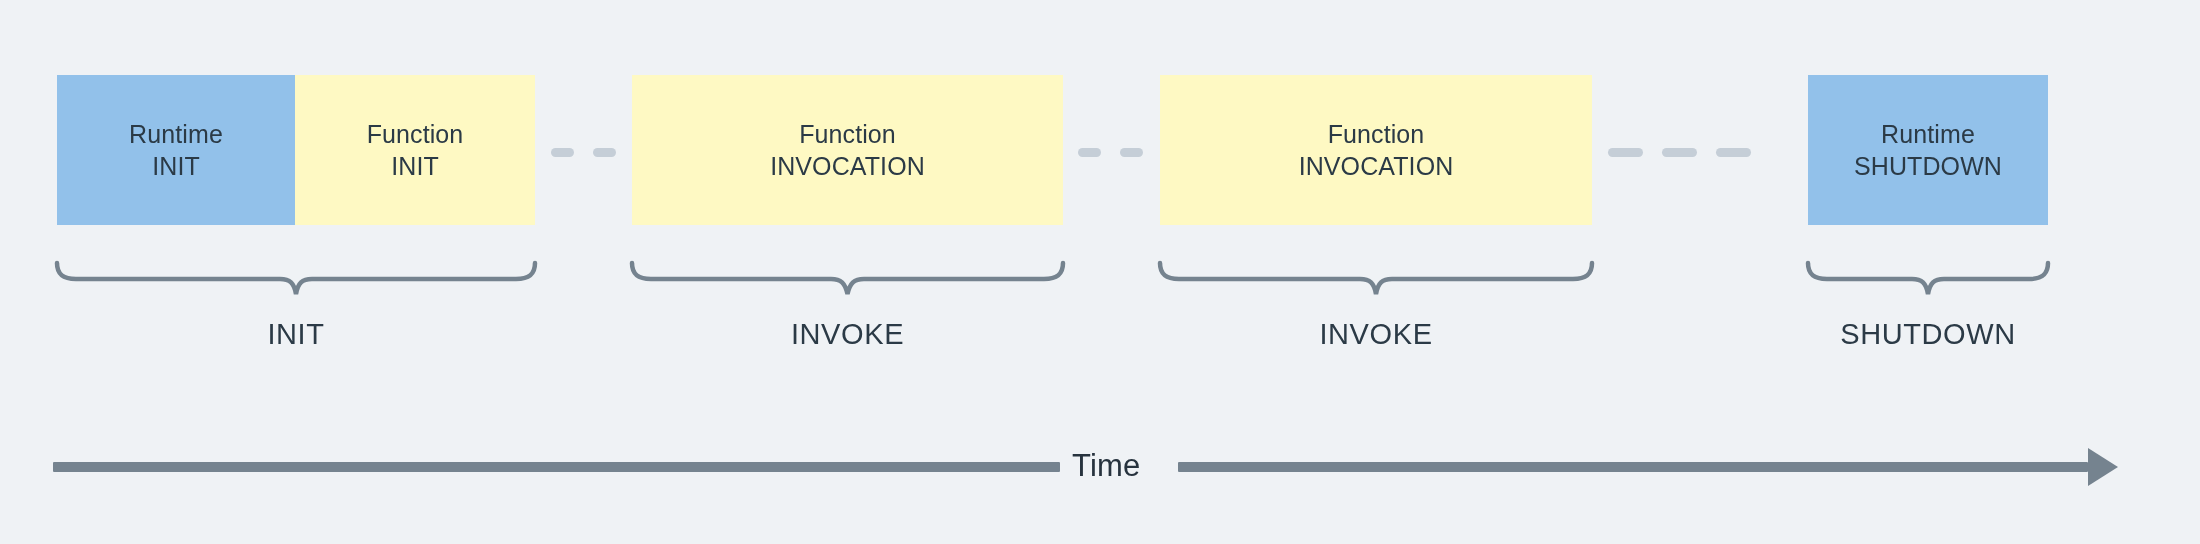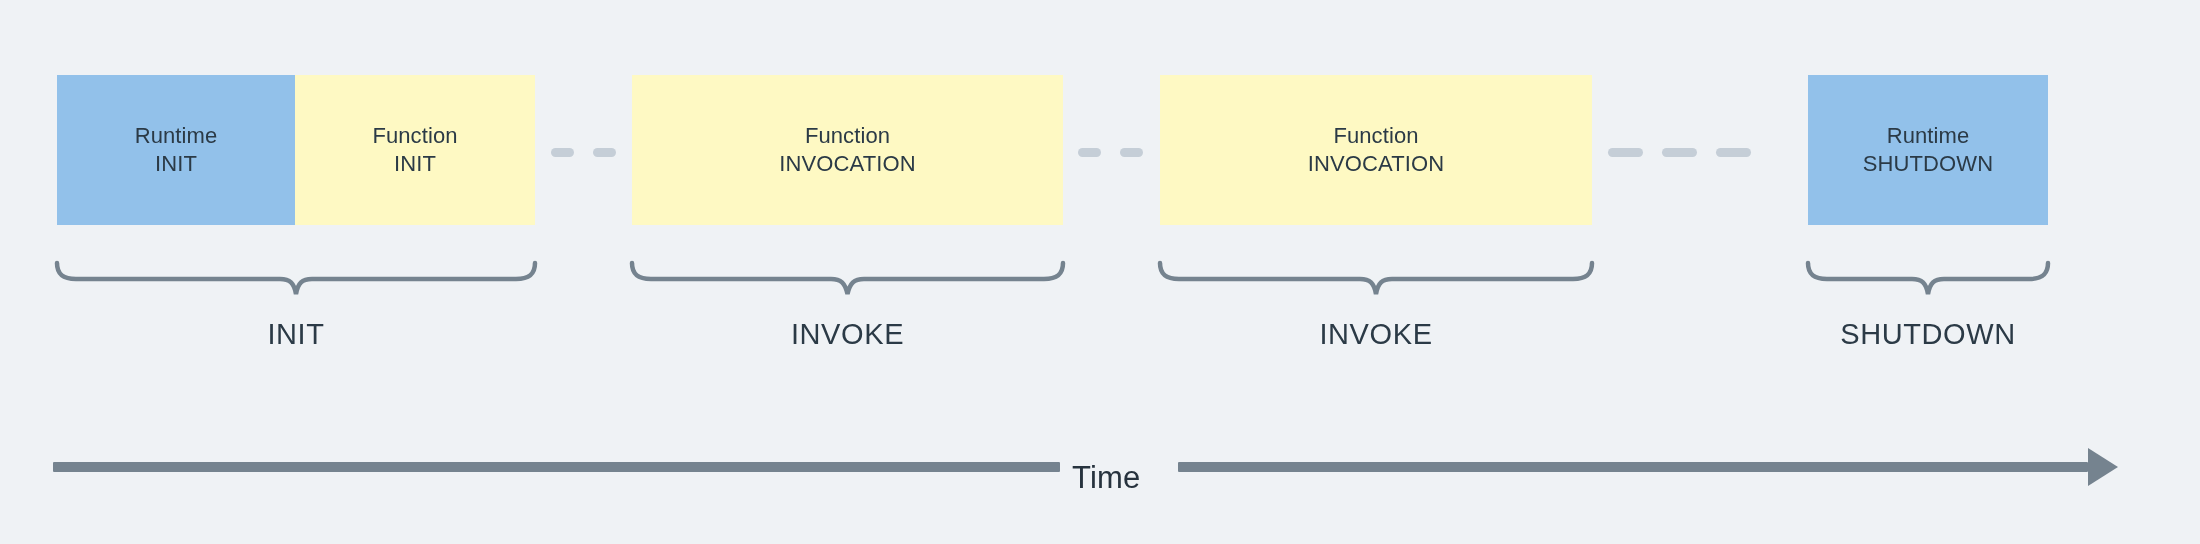--- a/index.html
+++ b/index.html
@@ -20,21 +20,21 @@
     background: #eff2f5;
   }
   .box {
     position: absolute;
     display: flex;
     flex-direction: column;
     align-items: center;
     justify-content: center;
     box-sizing: border-box;
     color: #2b3a46;
-    font-size: 22px;
+    font-size: 25px;
     line-height: 1.29;
     letter-spacing: 0.1px;
   }
   .box .l1, .box .l2 {
     display: block;
     white-space: nowrap;
     text-align: center;
   }
   .box-blue { background: #92c1ea; }
   .box-yellow { background: #fef9c3; }
@@ -77,21 +77,20 @@
     border-top: 19px solid transparent;
     border-bottom: 19px solid transparent;
     border-left: 30px solid #75838f;
   }
   .axis-label {
     position: absolute;
     color: #27333e;
     font-size: 31px;
     white-space: nowrap;
     letter-spacing: 0.2px;
-    margin-top: 12px;
   }
 </style>
 </head>
 <body>
 
 <div id="canvas">
 
   <div class="box box-blue" style="left:57px; top:75px; width:238px; height:150px;">
     <span class="l1">Runtime</span>
     <span class="l2">INIT</span>

